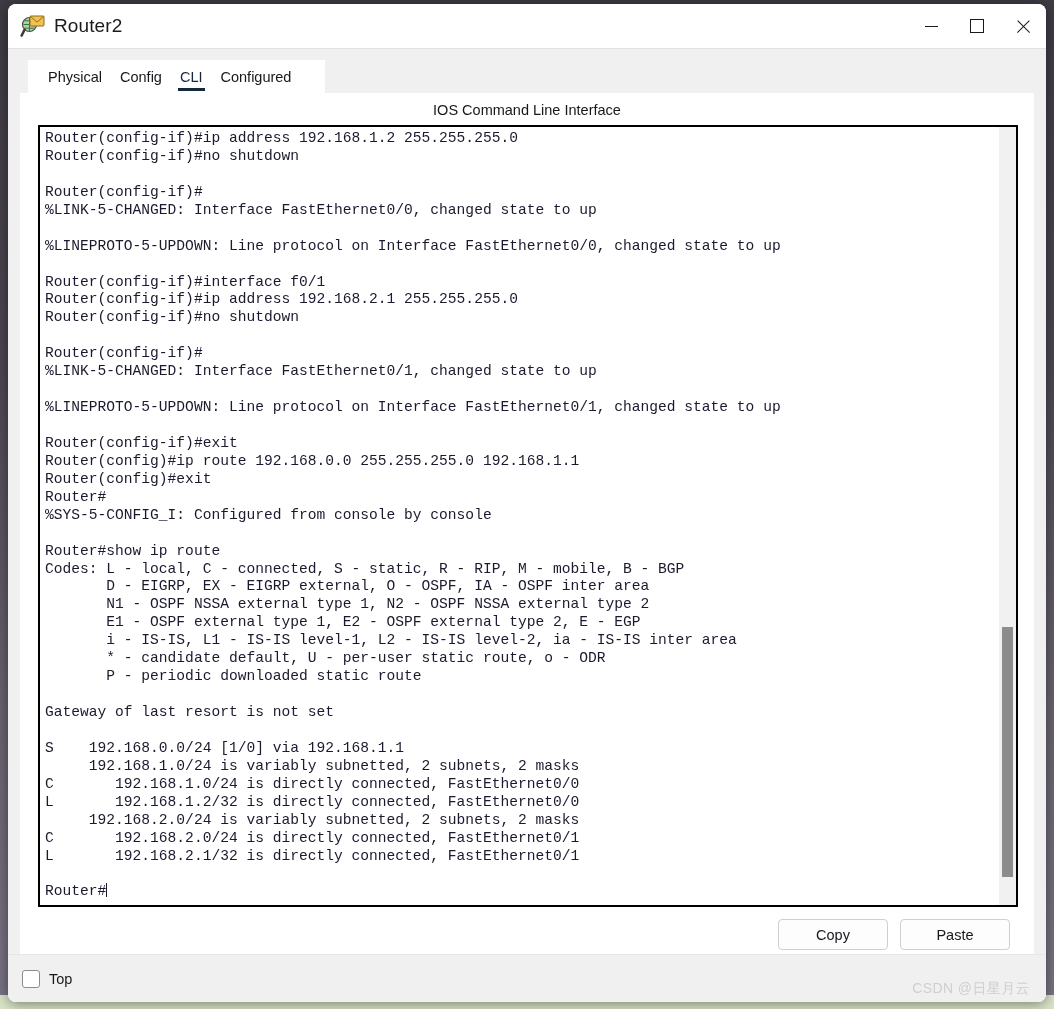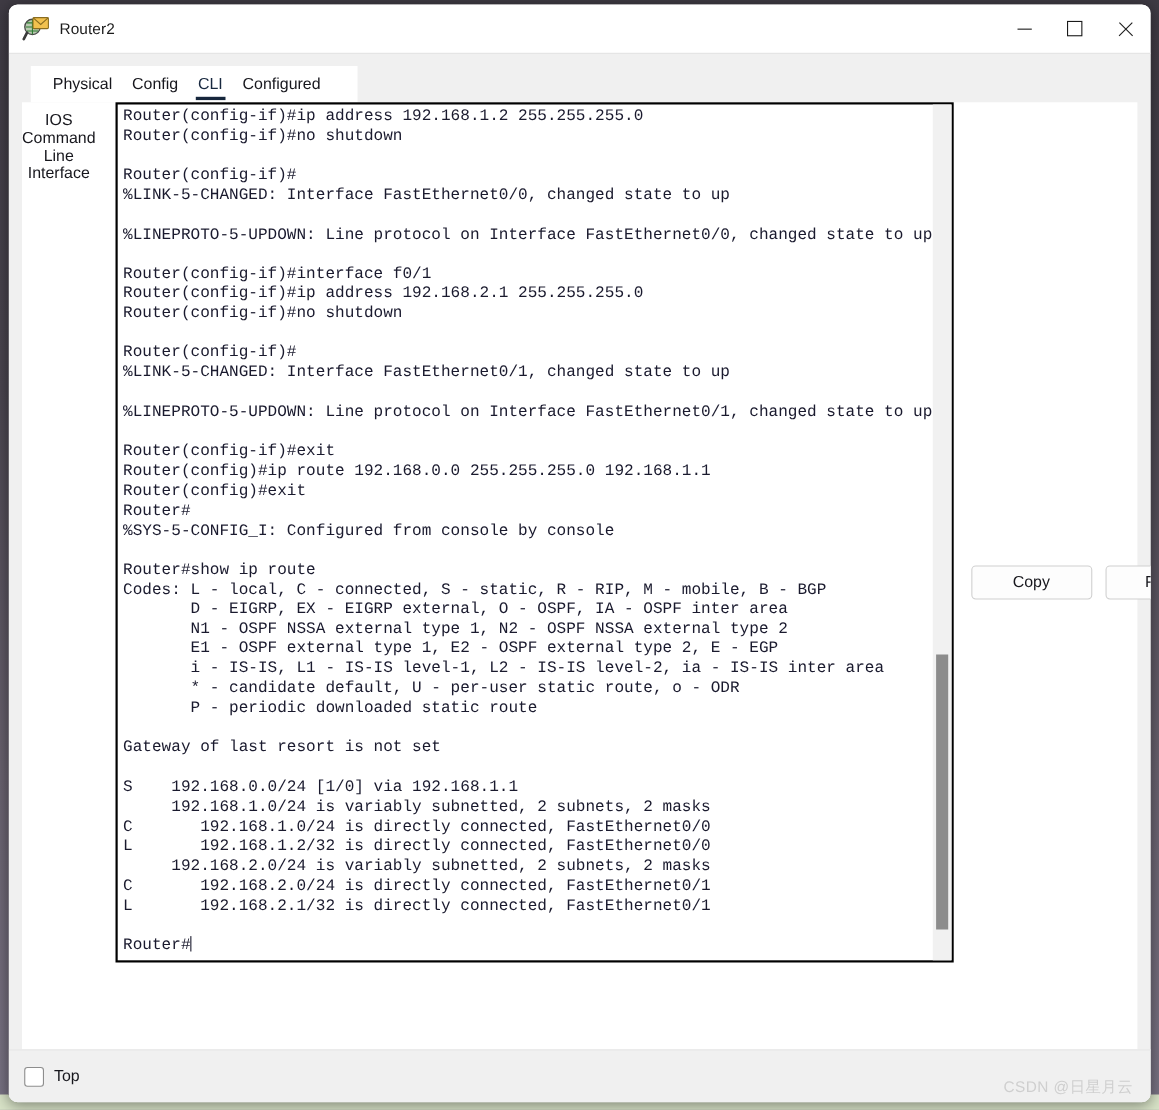--- a/index.html
+++ b/index.html
@@ -55,21 +55,21 @@
   }
   #title-icon {
     width: 26px;
     height: 26px;
     margin-left: 12px;
     margin-right: 8px;
     position: relative;
     flex: none;
   }
   #title-text {
-    font-size: 14px;
+    font-size: 19px;
     color: #1b1b1b;
     letter-spacing: .1px;
   }
   #win-controls {
     position: absolute;
     right: 0;
     top: 0;
     height: 44px;
     display: flex;
     align-items: center;
@@ -141,21 +141,21 @@
     height: 3px;
     background: #16263c;
   }
 
   
   #content-card {
     background: #ffffff;
     margin: 0 12px 0 12px;
     flex: 1;
     display: flex;
-    flex-direction: row;
+    flex-direction: column;
     position: relative;
     box-sizing: border-box;
   }
   #cli-heading {
     text-align: center;
     font-size: 14.5px;
     color: #17171d;
     padding: 9px 0 7px 0;
   }
 

